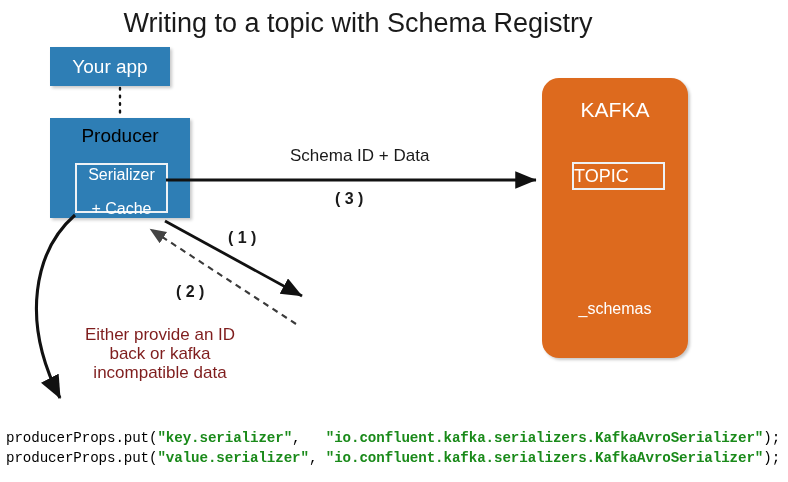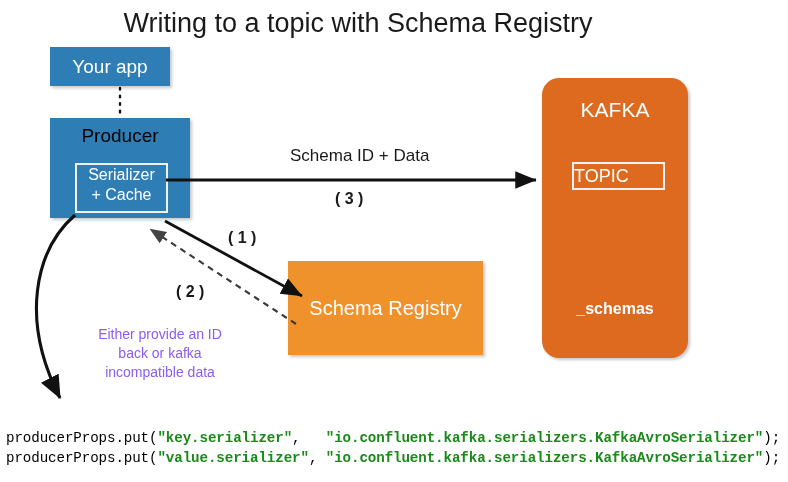--- a/index.html
+++ b/index.html
@@ -46,20 +46,21 @@
 
   .inner-box {
     position: absolute;
     box-sizing: border-box;
     border: 2px solid #eef2f5;
     color: #ffffff;
     display: flex;
     align-items: center;
     justify-content: flex-start;
     text-align: center;
+    gap: 14px;
   }
 
   
   #your-app {
     left: 50px; top: 47px; width: 120px; height: 39px;
     display: flex; align-items: center; justify-content: center;
     font-size: 19px;
   }
   #producer {
     left: 50px; top: 118px; width: 140px; height: 100px;
@@ -89,21 +90,21 @@
   }
   #topic-box {
     left: 30px; top: 84px; width: 93px; height: 28px;
     font-size: 18px;
   }
   #schemas-label {
     position: absolute;
     left: 0; top: 222px; width: 146px;
     text-align: center;
     font-size: 16px;
-    font-weight: bold;
+    font-weight: normal;
     color: #ffffff;
   }
   #schema-registry {
     left: 288px; top: 261px; width: 195px; height: 94px;
     display: flex; align-items: center; justify-content: center;
     font-size: 20px;
   }
 
   
   .arrow-label {
@@ -129,23 +130,23 @@
   #label-step2 {
     left: 176px; top: 283px;
     font-size: 16px;
     font-weight: bold;
   }
   #note-text {
     position: absolute;
     left: 50px; top: 325px;
     width: 220px;
     text-align: center;
-    font-size: 14px;
+    font-size: 17px;
     line-height: 19px;
-    color: #8b5cf6;
+    color: #7f1d1d;
   }
 
   
   #arrows {
     position: absolute;
     left: 0; top: 0;
     width: 788px; height: 482px;
     pointer-events: none;
   }
 
@@ -185,23 +186,20 @@
   </div>
 
   <div class="box box-orange-dark" id="kafka">
     <div id="kafka-label">KAFKA</div>
     <div class="inner-box" id="topic-box">
       <span>TOPIC</span>
     </div>
     <div id="schemas-label">_schemas</div>
   </div>
 
-  <div class="box box-orange-light" id="schema-registry">
-    <span>Schema Registry</span>
-  </div>
 
   <div class="arrow-label" id="label-schema-id">Schema ID + Data</div>
   <div class="arrow-label" id="label-step3">( 3 )</div>
   <div class="arrow-label" id="label-step1">( 1 )</div>
   <div class="arrow-label" id="label-step2">( 2 )</div>
 
   <div id="note-text">
     <div>Either provide an ID</div>
     <div>back or kafka</div>
     <div>incompatible data</div>

